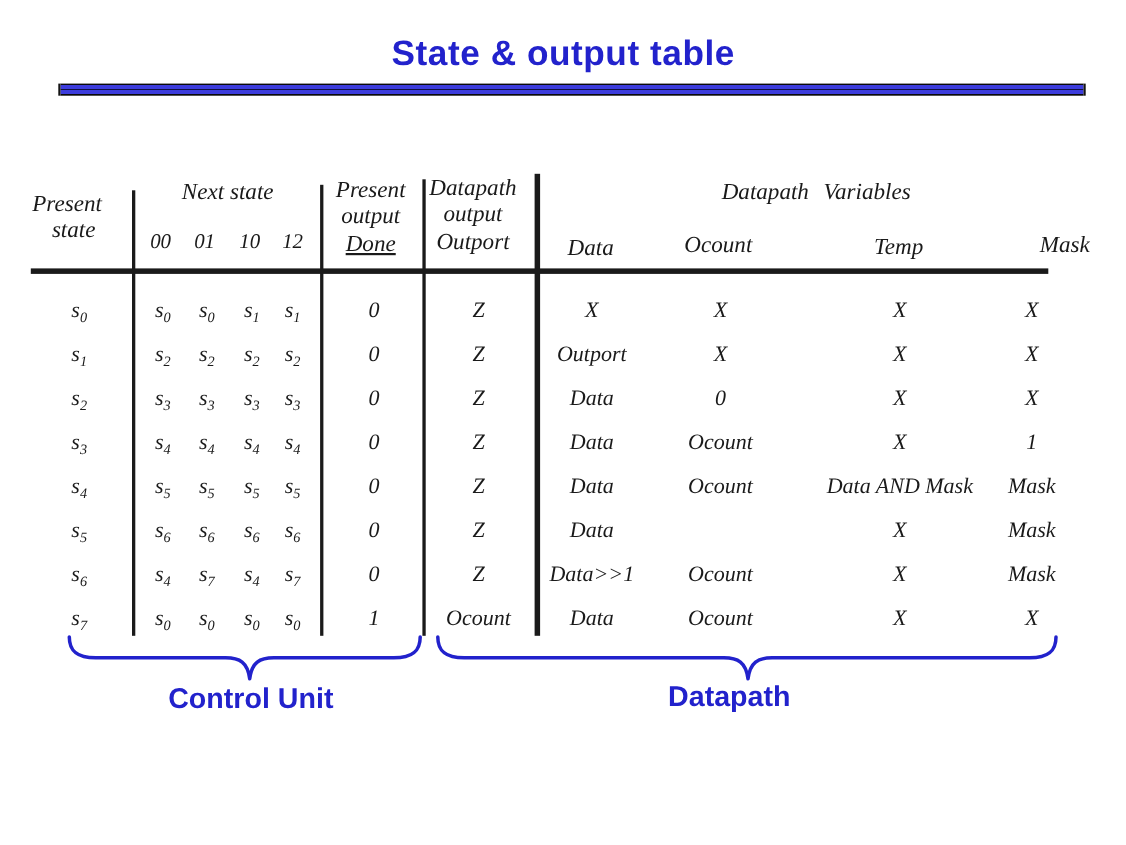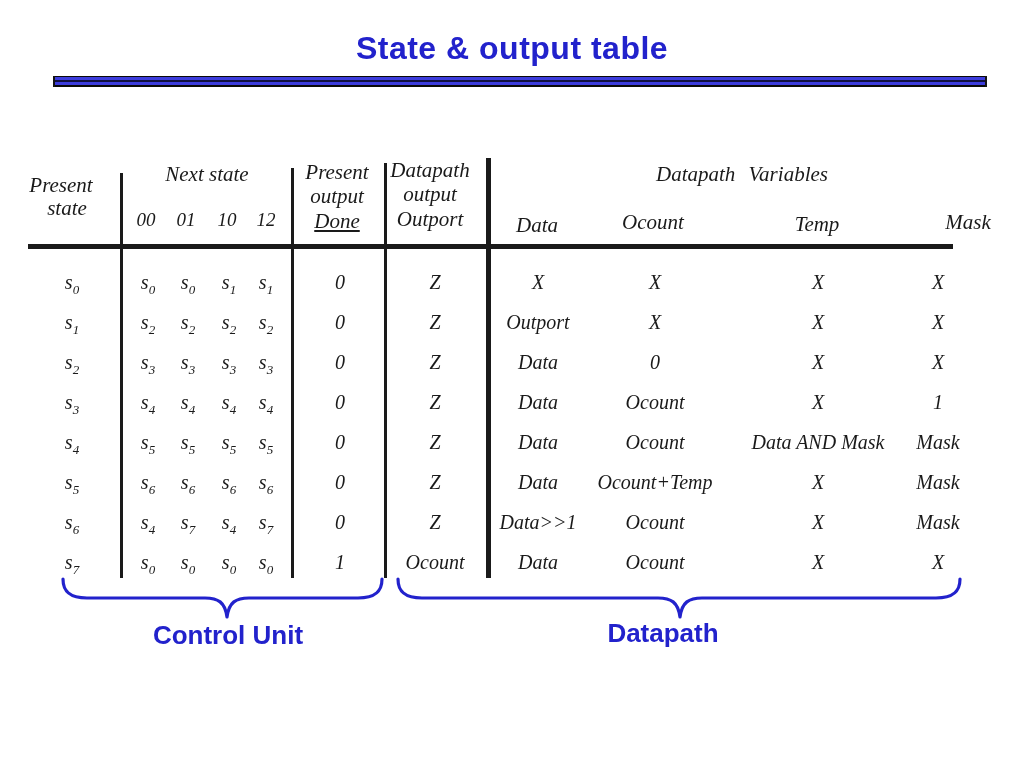--- a/index.html
+++ b/index.html
@@ -147,21 +147,20 @@
         </div>
         <div class="trow" style="top: 313px;">
           <span class="cell col-present">s<span class="ssub">5</span></span>
           <span class="cell col-n0">s<span class="ssub">6</span></span>
           <span class="cell col-n1">s<span class="ssub">6</span></span>
           <span class="cell col-n2">s<span class="ssub">6</span></span>
           <span class="cell col-n3">s<span class="ssub">6</span></span>
           <span class="cell col-done">0</span>
           <span class="cell col-outport">Z</span>
           <span class="cell col-data">Data</span>
-          <span class="cell col-ocount">Ocount+Temp</span>
           <span class="cell col-temp">X</span>
           <span class="cell col-mask">Mask</span>
         </div>
         <div class="trow" style="top: 353px;">
           <span class="cell col-present">s<span class="ssub">6</span></span>
           <span class="cell col-n0">s<span class="ssub">4</span></span>
           <span class="cell col-n1">s<span class="ssub">7</span></span>
           <span class="cell col-n2">s<span class="ssub">4</span></span>
           <span class="cell col-n3">s<span class="ssub">7</span></span>
           <span class="cell col-done">0</span>

